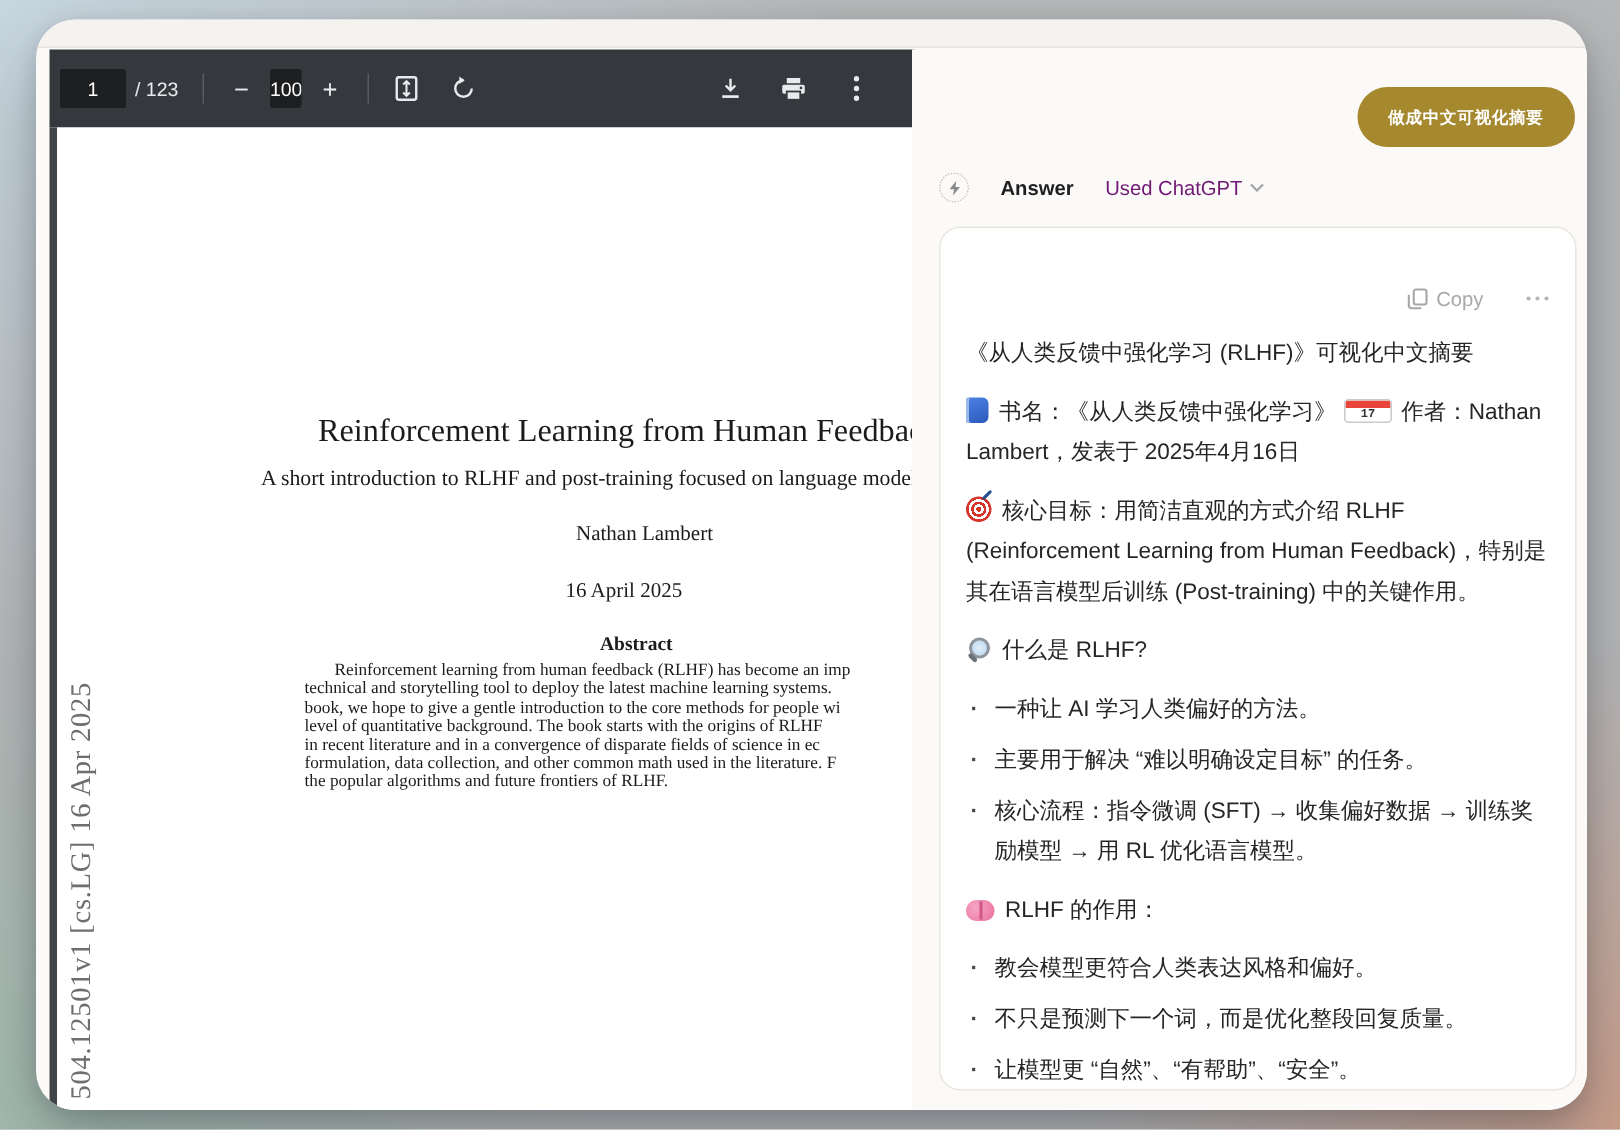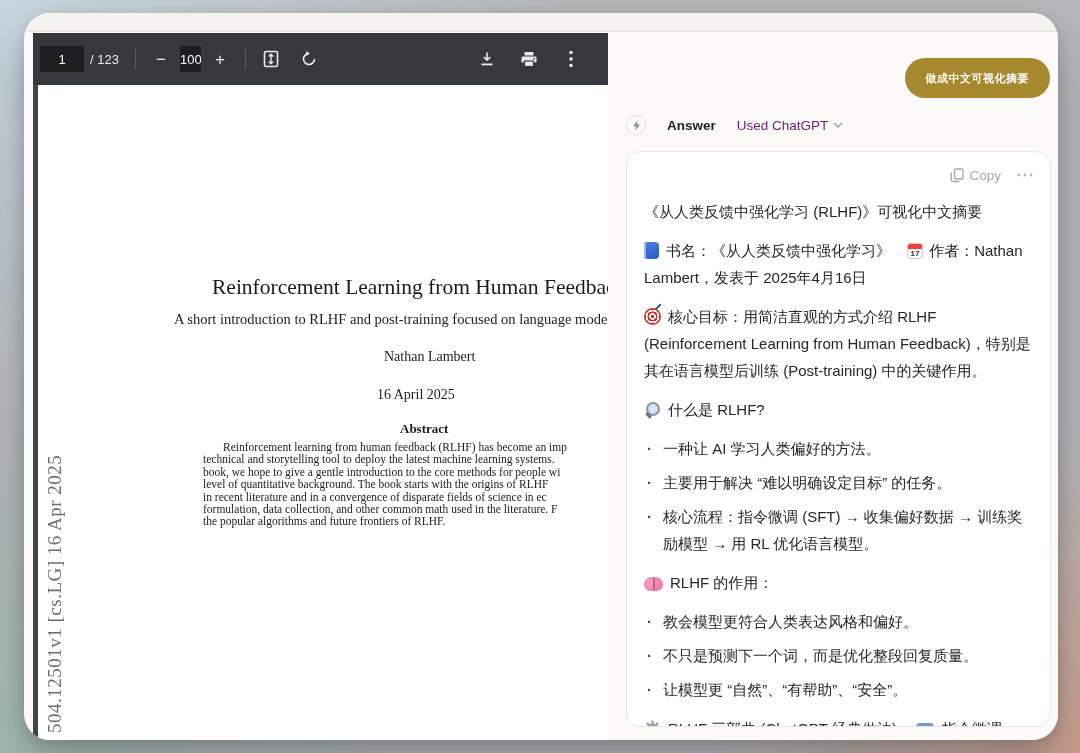--- a/index.html
+++ b/index.html
@@ -73,39 +73,39 @@
     width:20px; height:20px; border:1.5px dotted #c2c2c2; border-radius:50%;
     display:flex; align-items:center; justify-content:center;
   }
   .answer-label{ font-size:13.5px; font-weight:700; color:#1f1f1f; }
   .model-label{ font-size:13.5px; color:#701a75; display:flex; align-items:center; gap:5px; }
   .card{
     position:absolute; left:18px; top:118px; right:7px; bottom:13px;
     background:#fff; border:1px solid #e9e6e1; border-radius:14px;
     padding:12px 17px 0 17px; overflow:hidden;
   }
-  .card-actions{ display:flex; justify-content:flex-end; align-items:center; gap:16px; height:22px; color:#a8a8a8; }
+  .card-actions{ display:flex; justify-content:flex-end; align-items:center; gap:28px; height:22px; color:#a8a8a8;margin-top:24px; }
   .copy-btn{ display:flex; align-items:center; gap:5px; font-size:13.5px; cursor:pointer; color:#a8a8a8; }
   .more-btn{ cursor:pointer; display:flex; align-items:center; }
   .card-content{ font-size:15px; line-height:27px; color:#262626; margin-top:2px; }
   .card-content p{ margin:12px 0; }
   .card-content ul{ list-style:none; margin:12px 0; }
   .card-content li{ position:relative; padding-left:19px; margin:7px 0; }
   .card-content li::before{ content:"·"; position:absolute; left:3px; top:0; color:#4a4a4a; font-weight:bold; }
   .keycap{
     display:inline-block; width:18px; height:18px; border-radius:4px; background:#7598d0;
     color:#fff; font-size:12px; font-weight:700; line-height:18px; text-align:center;
     vertical-align:-2px; margin:0 4px;
   }
   
   .mi{ display:inline-block; vertical-align:-3px; margin-right:7px; }
   .mi-book{ width:15px; height:17px; border-radius:2px 4px 4px 2px;
     background:linear-gradient(160deg,#4a80e0,#2d5bbd); box-shadow:inset 2px 0 0 #9db9ec; }
-  .mi-cal{ width:16px; height:16px; background:#fff; border:1px solid #c9c9c9; border-radius:3px;
-    position:relative; overflow:hidden; margin:0 2px 0 16px;font-family:Liberation Mono, monospace; }
+  .mi-cal{ width:32px; height:16px; background:#fff; border:1px solid #c9c9c9; border-radius:3px;
+    position:relative; overflow:hidden; margin:0 2px 0 5px;font-family:Liberation Mono, monospace; }
   .mi-cal::before{ content:""; position:absolute; left:0; top:0; right:0; height:5px; background:#e8453a; }
   .mi-cal-day{ position:absolute; left:0; right:0; top:5px; font-size:8px; line-height:10px; text-align:center; color:#333; font-weight:bold; }
   .mi-target{ width:17px; height:17px; border-radius:50%; position:relative;
     background:radial-gradient(circle,#d6342b 0 14%,#fff 14% 28%,#d6342b 28% 42%,#fff 42% 56%,#d6342b 56% 72%,#fff 72% 84%,#d6342b 84% 100%); }
   .mi-target::after{ content:""; position:absolute; right:-1px; top:-2px; width:8px; height:2px;
     background:#23518f; transform:rotate(-45deg); border-radius:1px; }
   .mi-mag{ width:17px; height:17px; position:relative; }
   .mi-mag::before{ content:""; position:absolute; right:1px; top:1px; width:10px; height:10px;
     border:2.5px solid #8d949c; border-radius:50%; background:radial-gradient(circle,#dfeefb,#b9d6ee); }
   .mi-mag::after{ content:""; position:absolute; left:1px; bottom:1px; width:7px; height:3px;

